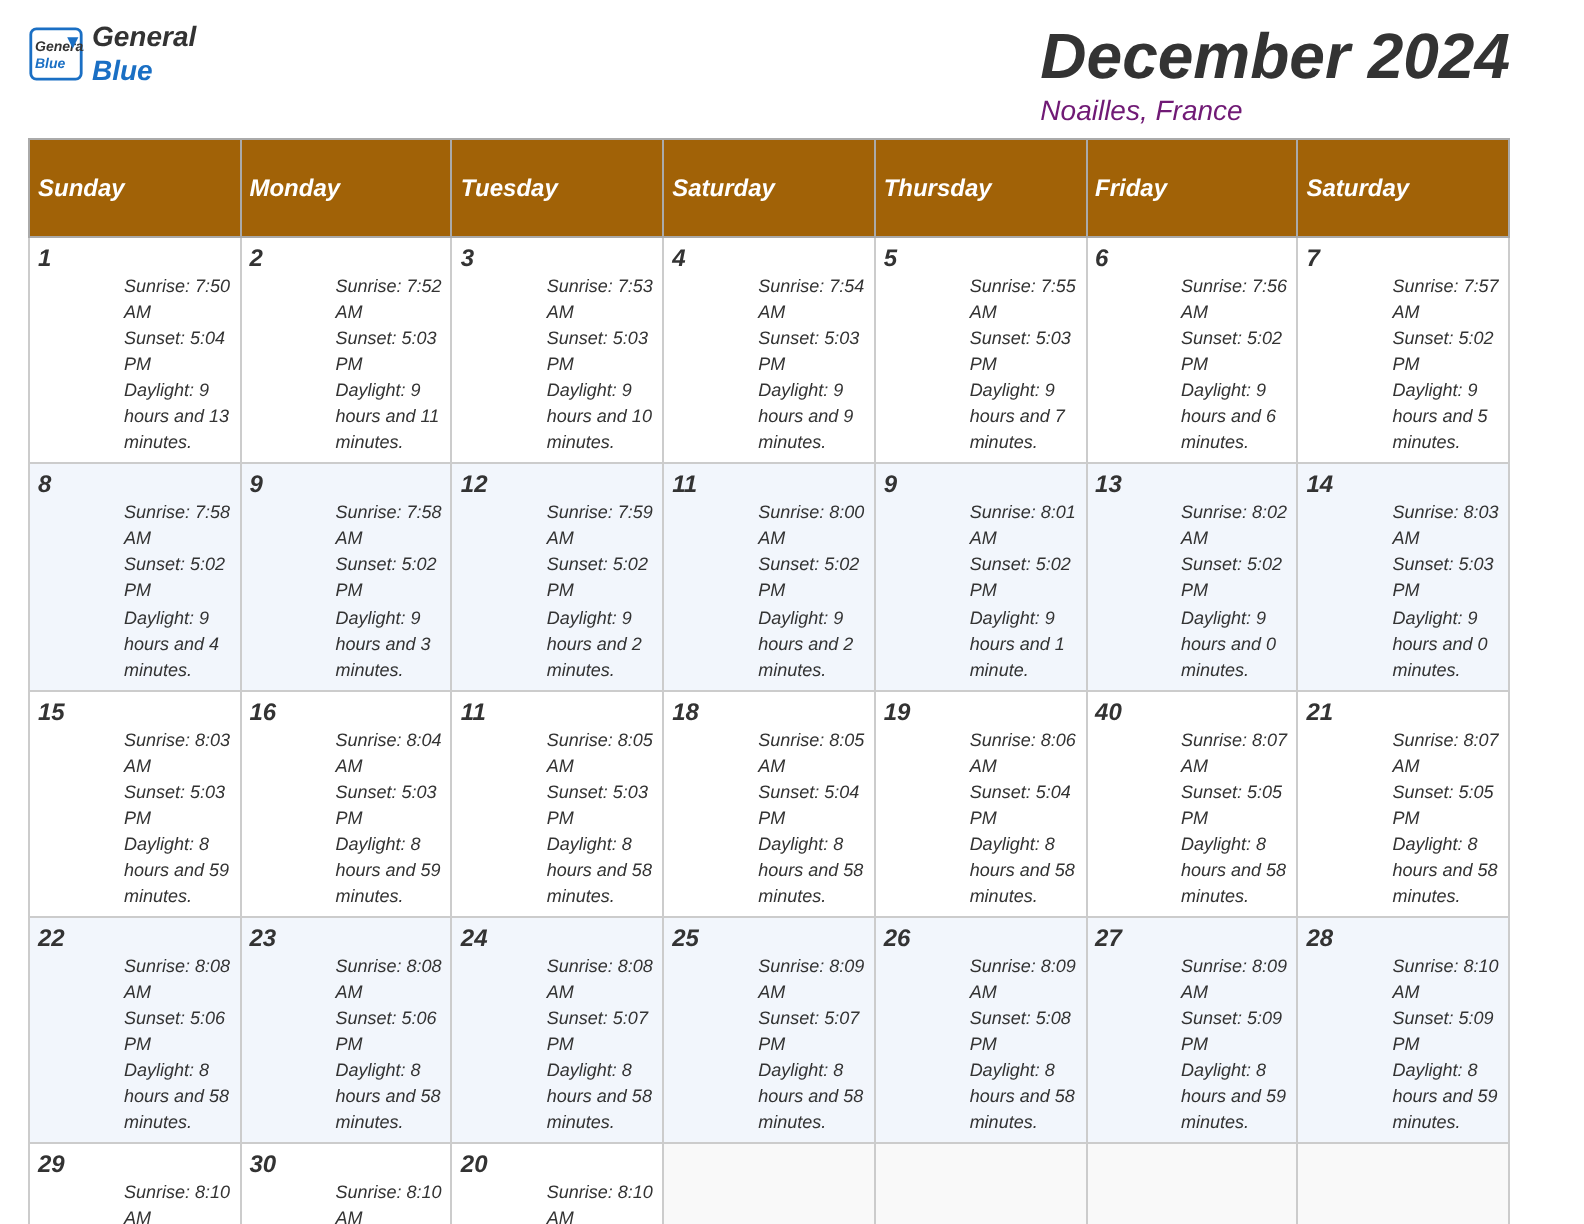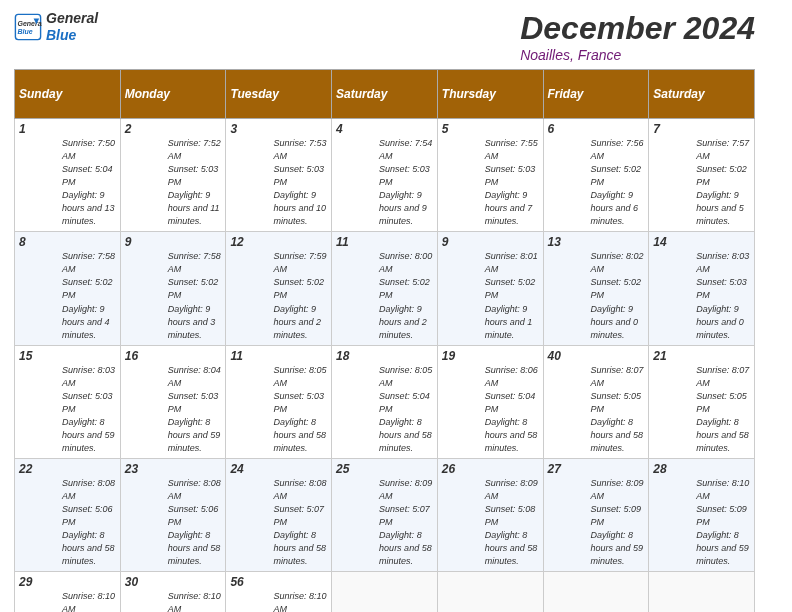--- a/index.html
+++ b/index.html
@@ -242,21 +242,21 @@
         <tr>
           <td>
             <span class="day-num">29</span>
             <div class="day-info">Sunrise: 8:10 AM<br>Sunset: 5:10 PM<br>Daylight: 9 hours and 0 minutes.</div>
           </td>
           <td>
             <span class="day-num">30</span>
             <div class="day-info">Sunrise: 8:10 AM<br>Sunset: 5:11 PM<br>Daylight: 9 hours and 0 minutes.</div>
           </td>
           <td>
-            <span class="day-num">56</span>
+            <span class="day-num">20</span>
             <div class="day-info">Sunrise: 8:10 AM<br>Sunset: 5:12 PM<br>Daylight: 9 hours and 1 minute.</div>
           </td>
           <td class="empty"></td>
           <td class="empty"></td>
           <td class="empty"></td>
           <td class="empty"></td>
         </tr>
       </tbody>
   </table>
 </div>

